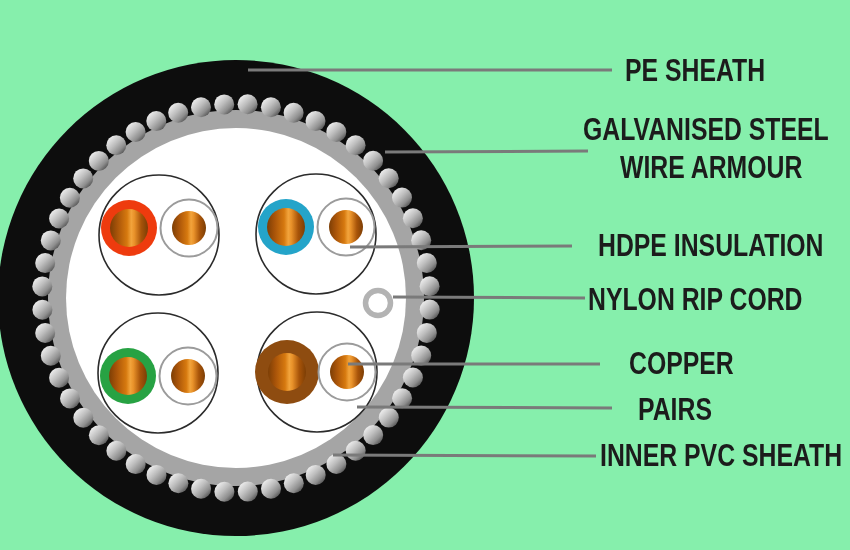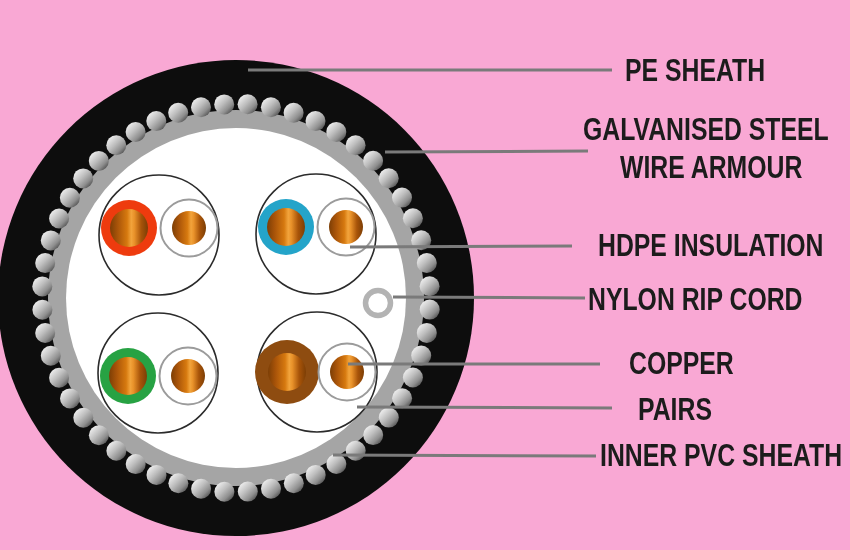--- a/index.html
+++ b/index.html
@@ -4,21 +4,21 @@
 <style>
   html, body {
     margin: 0;
     padding: 0;
     background: #ffffff;
   }
   .stage {
     position: relative;
     width: 850px;
     height: 550px;
-    background: #f9a8d4;
+    background: #86efac;
     overflow: hidden;
     font-family: "Liberation Sans", sans-serif;
   }
   #cable-svg {
     position: absolute;
     left: 0;
     top: 0;
   }
   #labels-layer {
     position: absolute;

